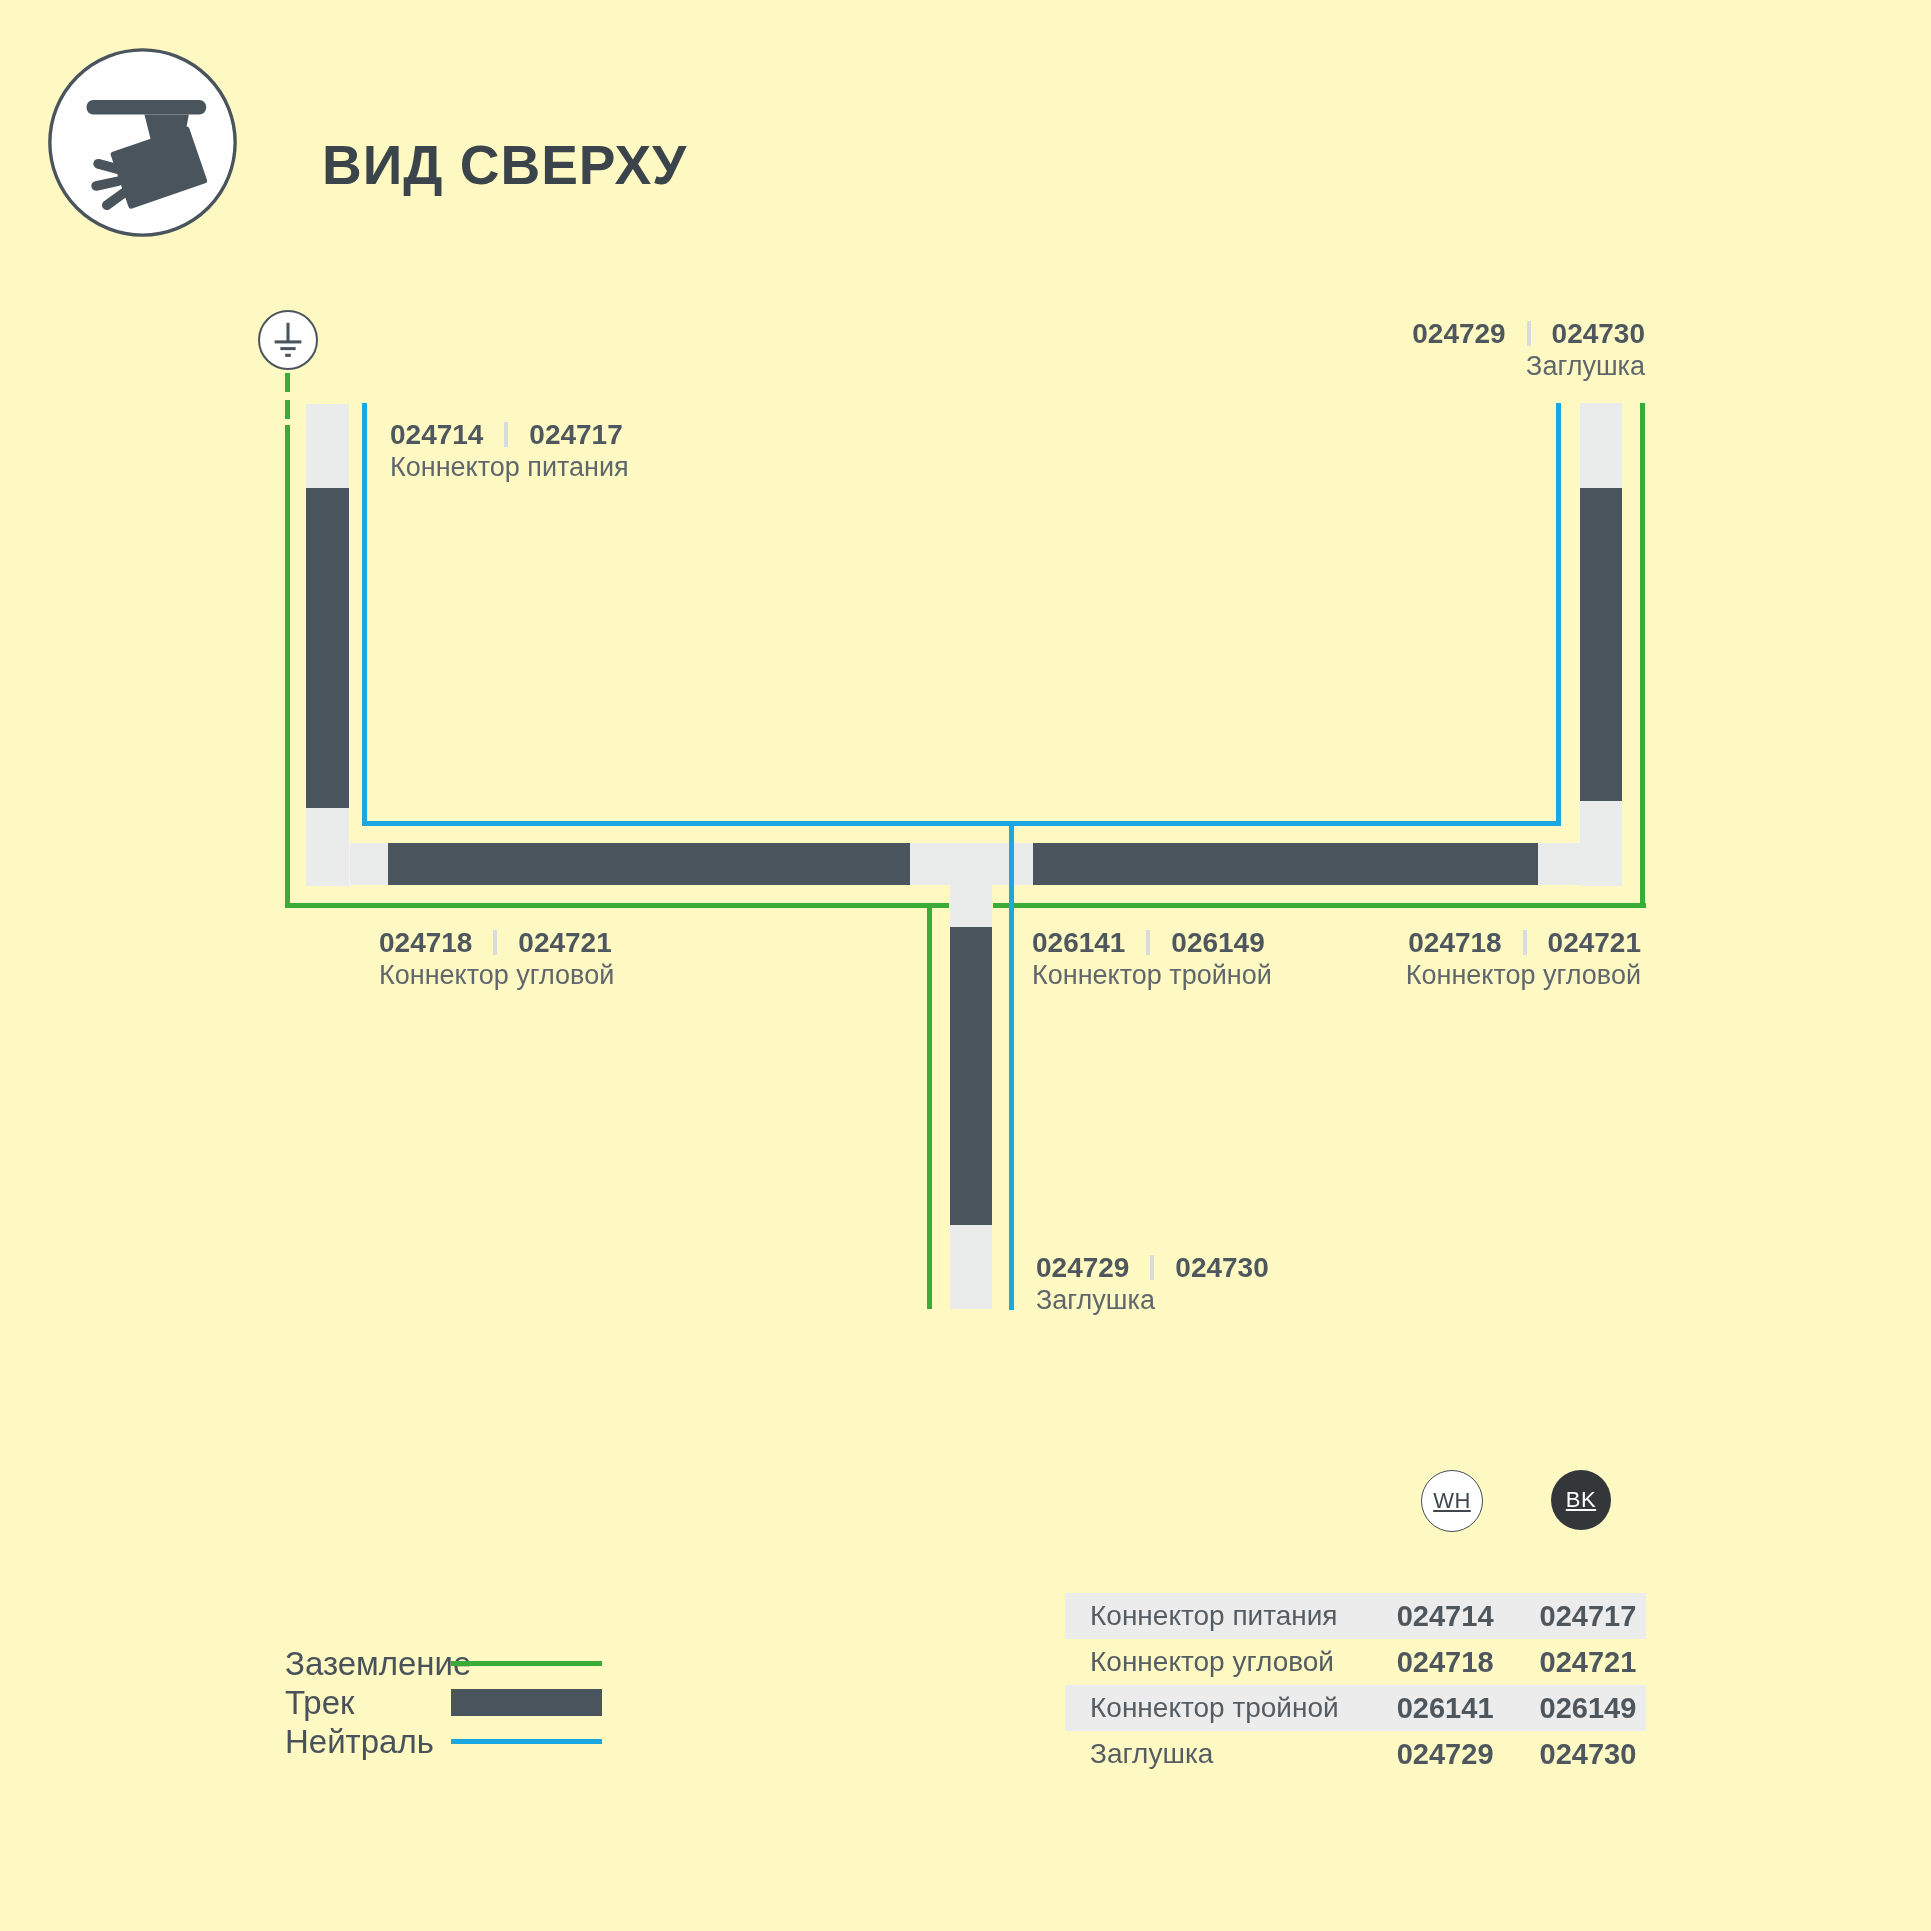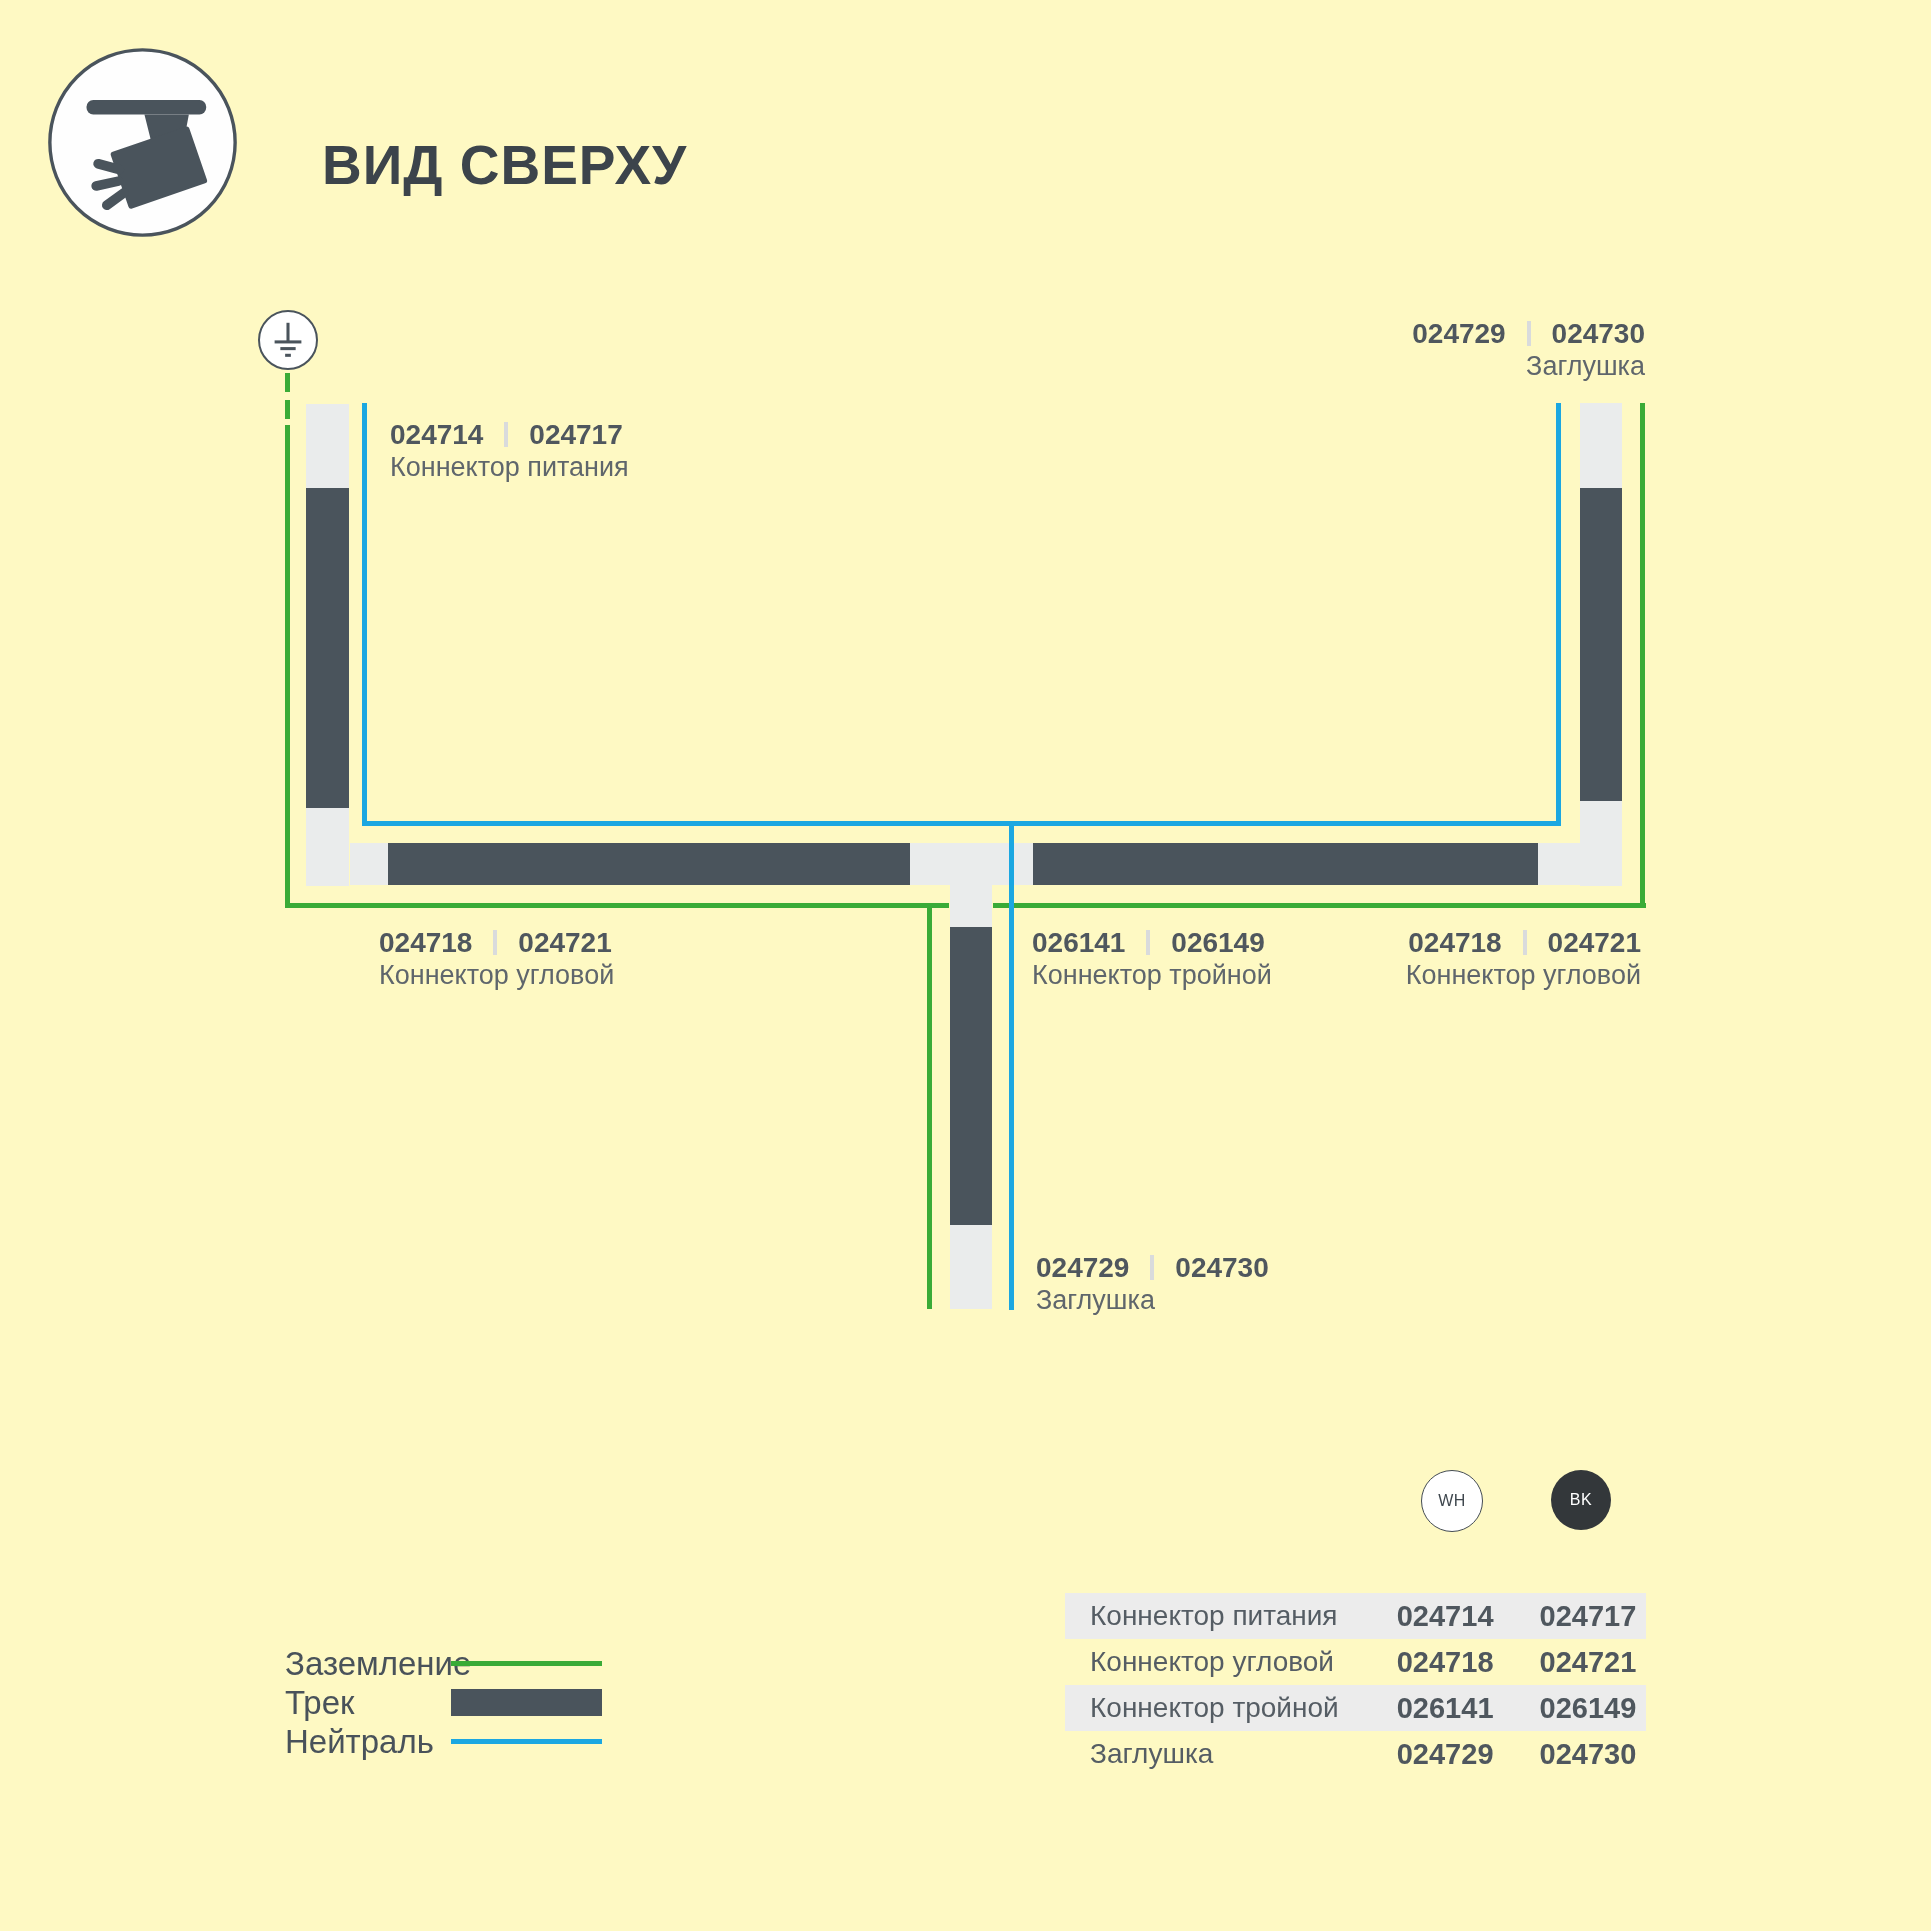--- a/index.html
+++ b/index.html
@@ -31,21 +31,21 @@
   
   .legend{left:285px;top:1644px;}
   .legend-row{display:flex;align-items:center;height:39px;}
   .legend-label{width:166px;font-size:33px;color:#49525a;}
   .sw{width:151px;}
   .sw-line{height:4.8px;}
   .sw-bar{height:27px;background:var(--track-dark);}
   .sw-green{background:var(--green);}
   .sw-blue{background:var(--blue);}
   
-  .variant{width:60px;height:60px;border-radius:50%;display:flex;align-items:center;justify-content:center;font-size:16px;letter-spacing:0.5px;}
+  .variant{width:60px;height:60px;border-radius:50%;display:flex;align-items:center;justify-content:center;font-size:22px;letter-spacing:0.5px;text-decoration:underline;}
   .variant.wh{left:1421px;top:1470px;background:#fff;border:1.9px solid #444c53;color:#3f474e;}
   .variant.bk{left:1551px;top:1470px;background:var(--bk-fill);color:#ffffff;}
   
   .ptable{left:1065px;top:1593px;width:581px;}
   .prow{display:flex;align-items:center;height:46px;}
   .prow.alt{background:var(--row-alt);}
   .prow .pname{flex:1;padding-left:25px;font-size:28px;color:#555d64;}
   .prow .pnum{width:137px;text-align:right;font-size:29px;font-weight:bold;color:var(--text-num);}
   .prow .pnum.c1{padding-right:5.8px;}
   .prow .pnum.c2{padding-right:9.7px;}

